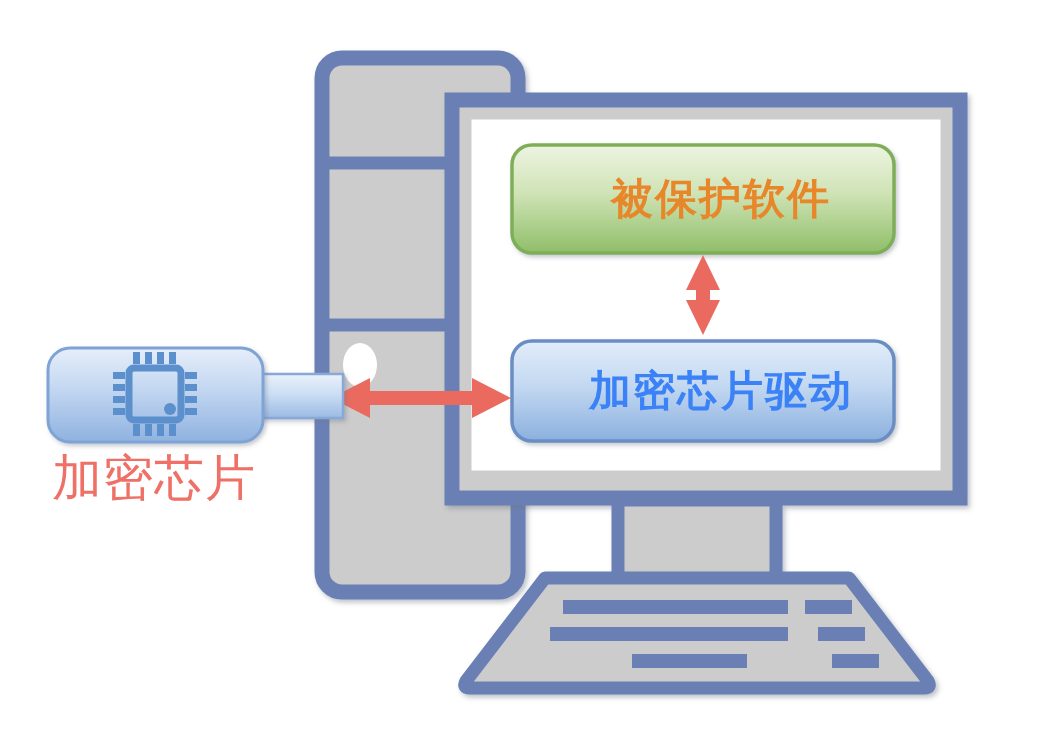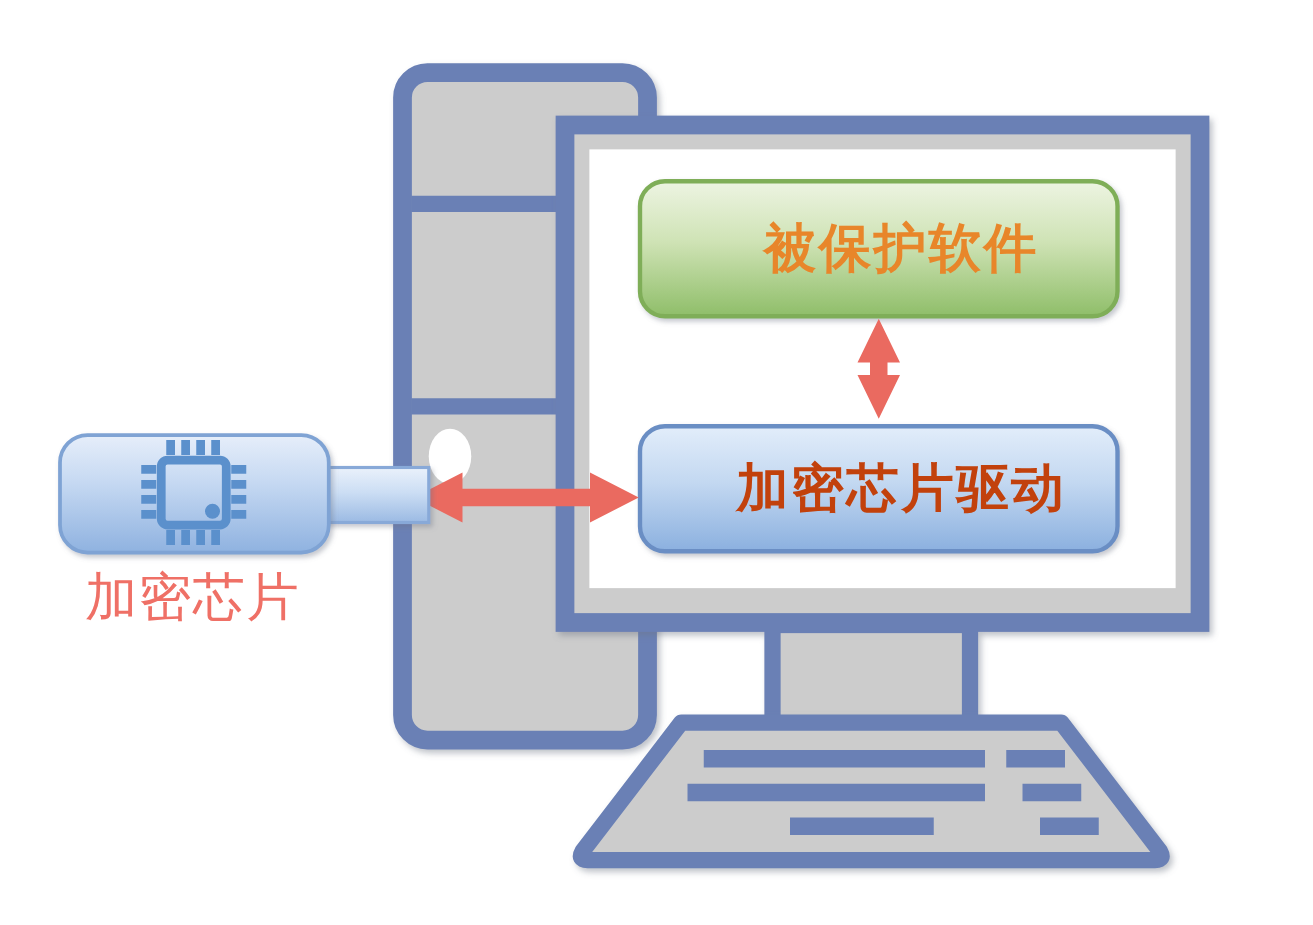--- a/index.html
+++ b/index.html
@@ -42,32 +42,32 @@
     height: 108px;
     font-size: 42px;
     color: #e8862a;
   }
   #label-chip-driver {
     left: 512px;
     top: 341px;
     width: 382px;
     height: 100px;
     font-size: 42px;
-    color: #c2410c;
+    color: #3b82f6;
   }
   #label-crypto-chip {
     position: absolute;
     left: 48px;
     top: 452px;
     width: 212px;
     height: 52px;
     display: flex;
     align-items: center;
     justify-content: center;
-    font-size: 42px;
+    font-size: 50px;
     font-weight: normal;
     letter-spacing: 1px;
     color: #ef7066;
     white-space: nowrap;
   }
 </style>
 </head>
 <body>
 
 <div id="stage">

